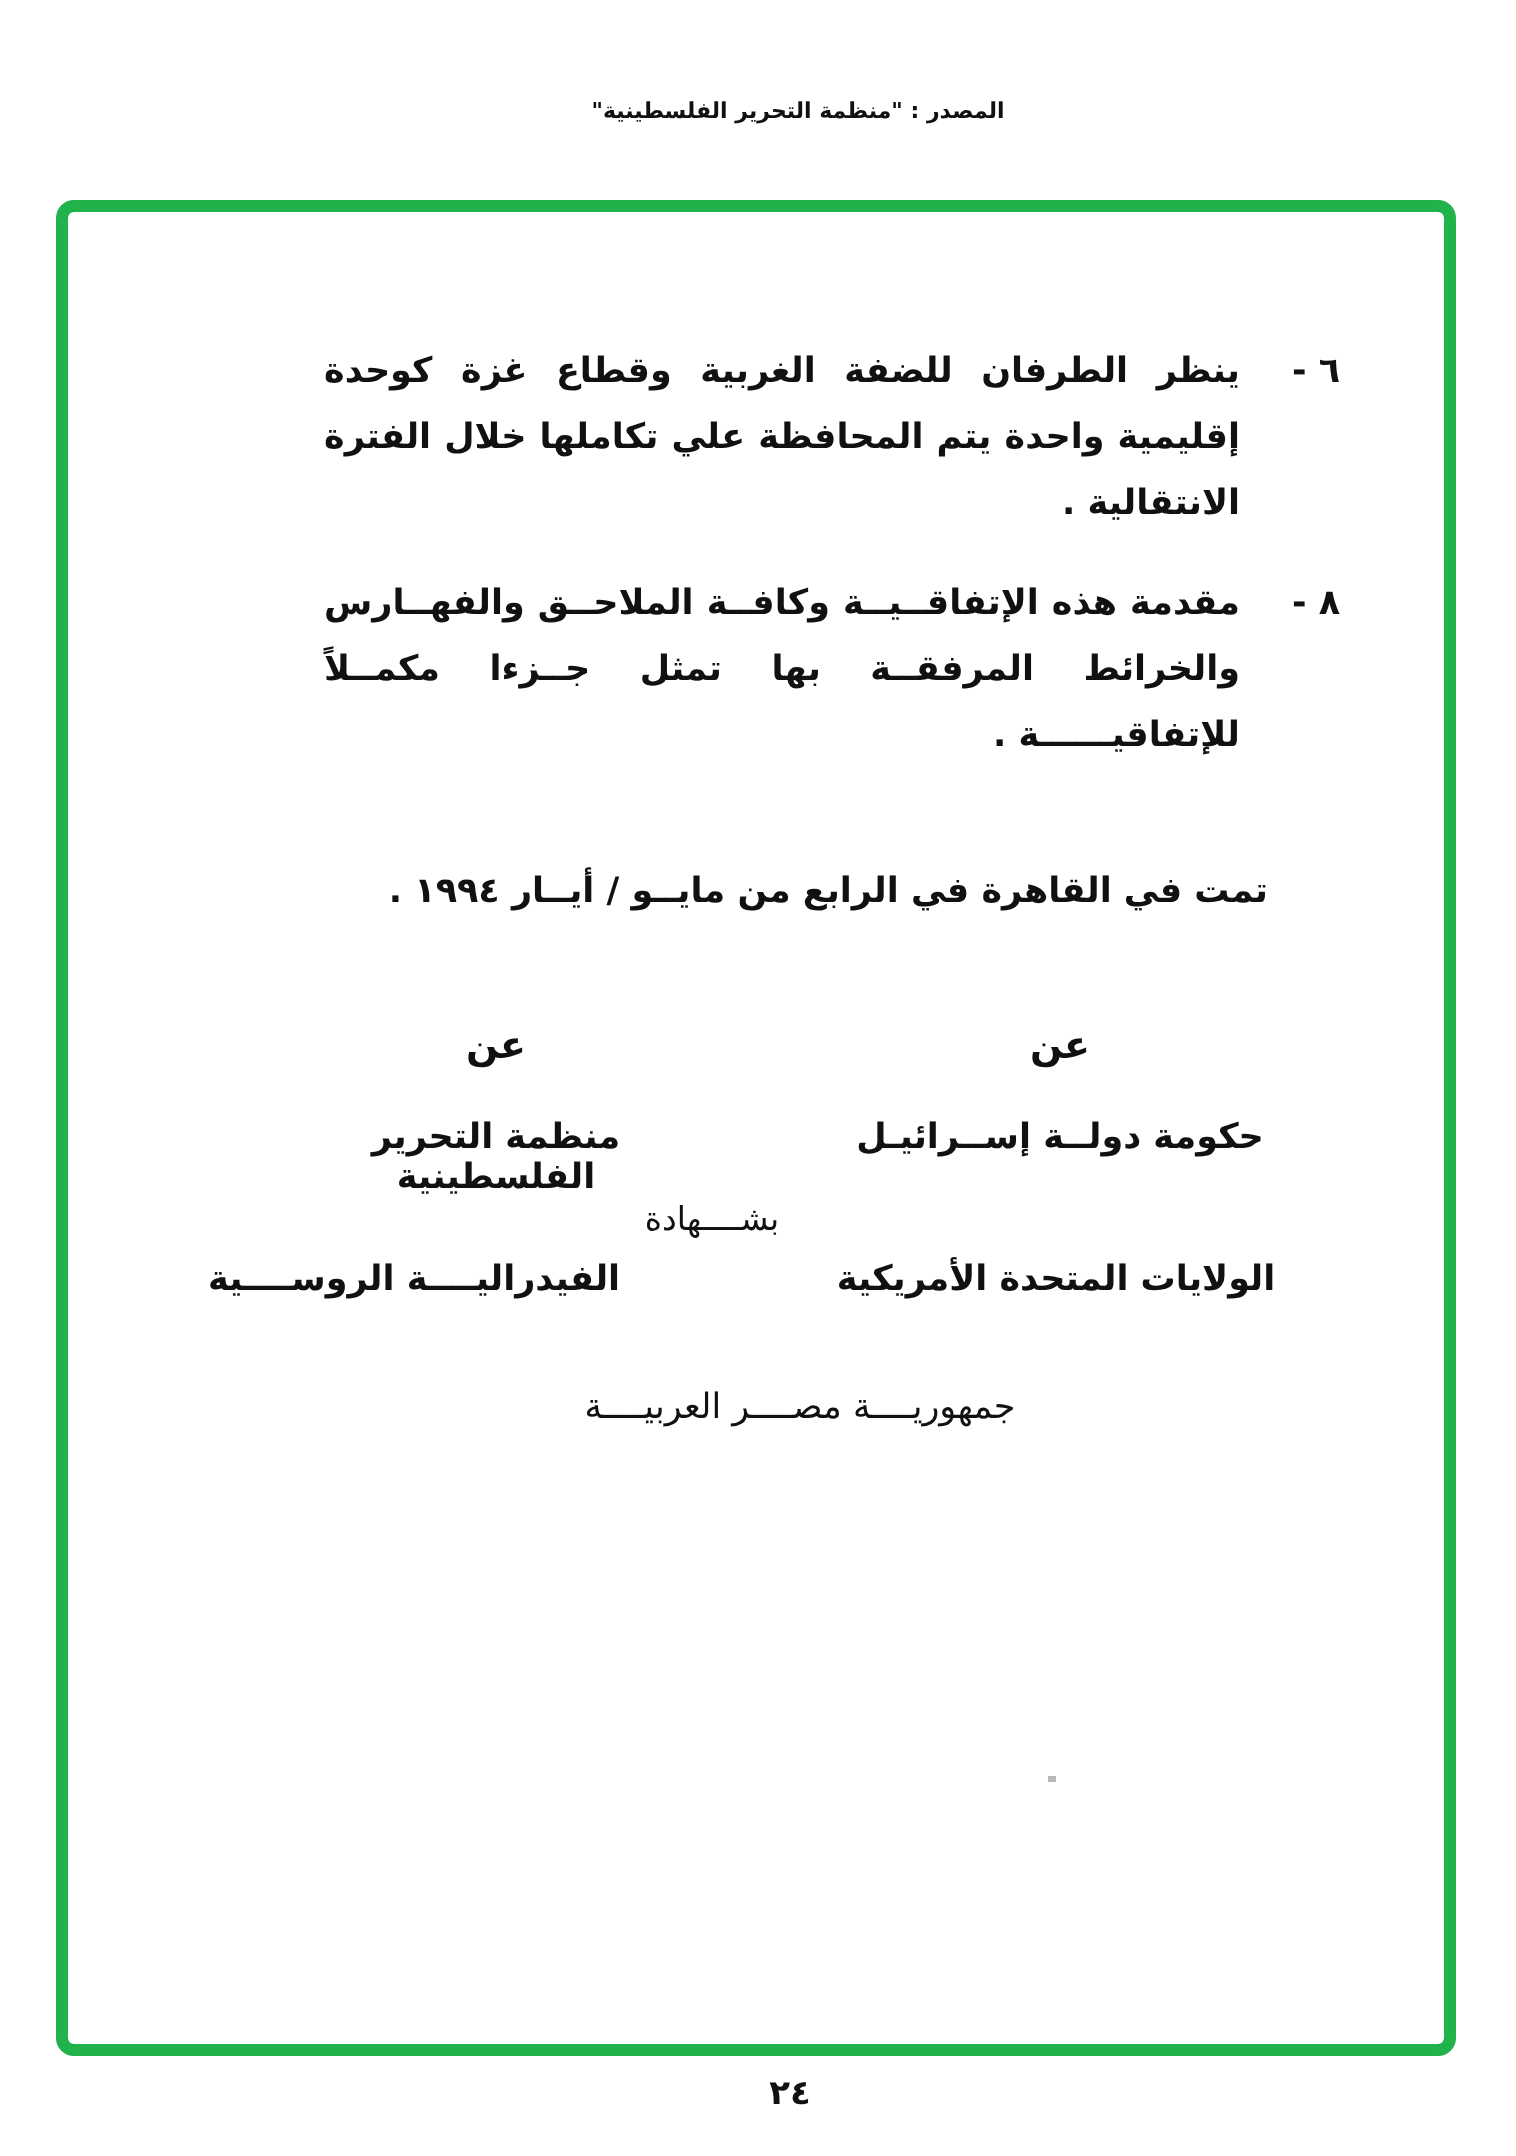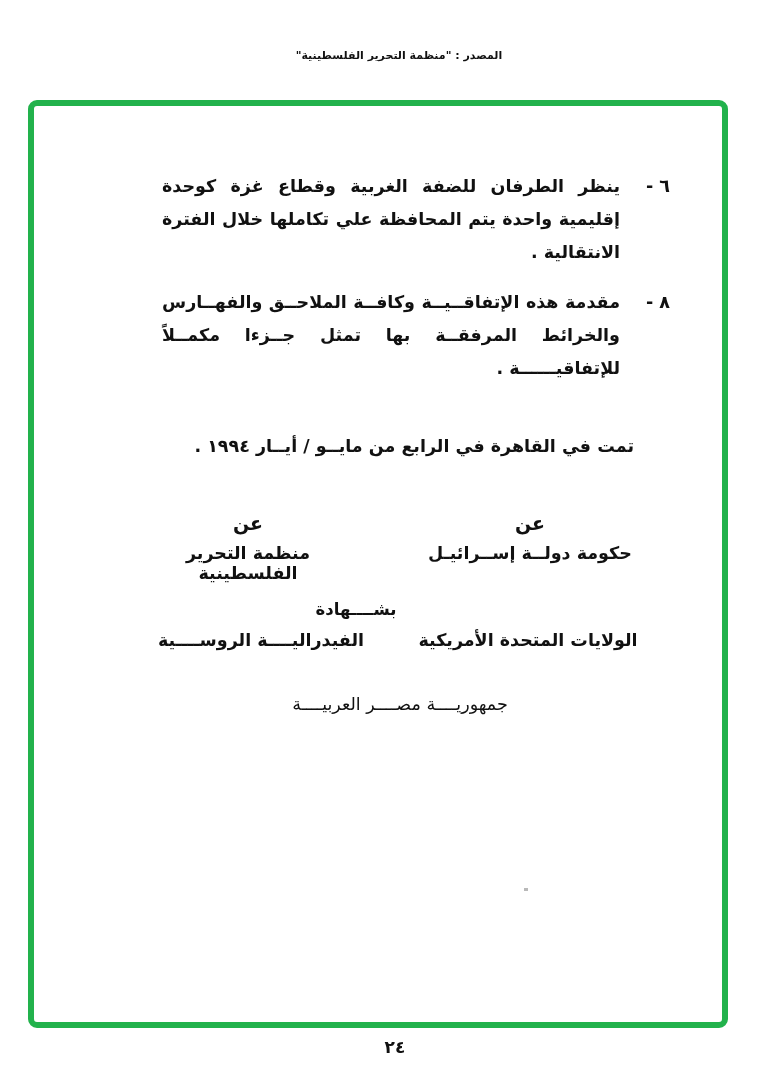--- a/index.html
+++ b/index.html
@@ -47,28 +47,28 @@
   
   .signing-date {
     top: 436px; right: 124px;
     direction: rtl; text-align: right;
     font-size: 17.5px; font-weight: bold;
   }
 
   
   .sig-col { text-align: center; direction: rtl; font-weight: bold; }
   .on-behalf { font-size: 19px; }
-  .sig-name { font-size: 17.5px; margin-top: 9px; }
+  .sig-name { font-size: 17.5px; margin-top: 25px; }
 
   .sig-israel { left: 420px; top: 512px; width: 220px; }
   .sig-plo    { left: 138px; top: 512px; width: 220px; }
 
-  .witness-heading { left: 256px; top: 600px; width: 200px; text-align: center; direction: rtl; font-size: 16.5px; font-weight: bold; }
+  .witness-heading { left: 256px; top: 600px; width: 200px; text-align: center; direction: rtl; font-size: 16.5px; font-weight: normal; }
   .witness-usa    { left: 398px; top: 630px; width: 260px; text-align: center; direction: rtl; font-size: 17.5px; font-weight: bold; }
-  .witness-russia { left: 104px; top: 630px; width: 260px; text-align: right; direction: rtl; font-size: 17.5px; font-weight: bold; }
+  .witness-russia { left: 104px; top: 630px; width: 260px; text-align: left; direction: rtl; font-size: 17.5px; font-weight: bold; }
   .witness-egypt  { left: 270px; top: 694px; width: 260px; text-align: center; direction: rtl; font-size: 17.5px; font-weight: normal; }
 
   
   .page-number { left: 340px; top: 1037px; width: 110px; text-align: center; font-size: 17px; font-weight: bold; }
 
   
   .scan-dot { left: 524px; top: 888px; width: 4px; height: 3px; background: #8a8a8a; opacity: 0.6; }
 </style>
 </head>
 <body>

